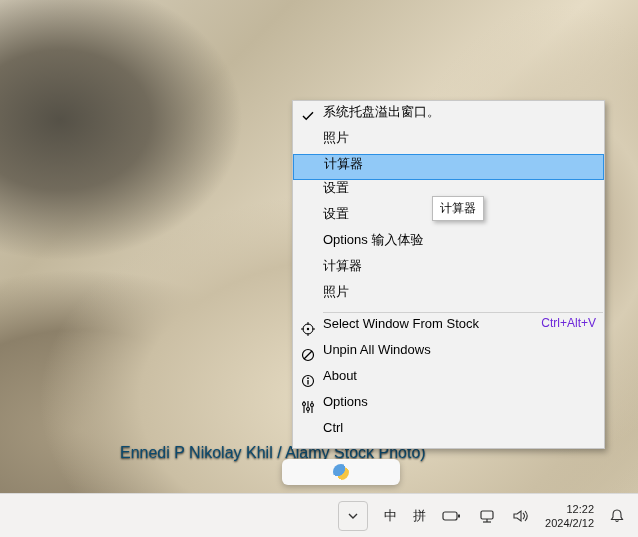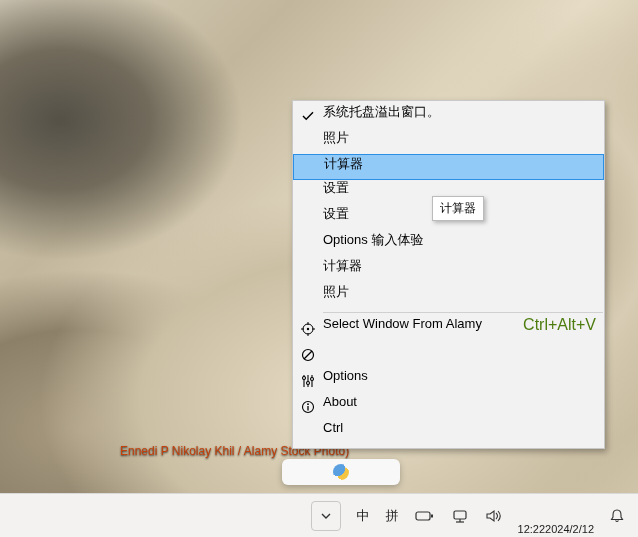--- a/index.html
+++ b/index.html
@@ -13,22 +13,22 @@
       radial-gradient(ellipse 260px 200px at 60px 120px, #555147 0%, #726b5c 35%, transparent 70%),
       radial-gradient(ellipse 220px 300px at 560px 230px, #b6a88d 0%, #d8cdb4 40%, transparent 75%),
       radial-gradient(ellipse 400px 260px at 360px 400px, #e9dfc7 0%, #cbbfa4 55%, transparent 80%),
       radial-gradient(ellipse 300px 200px at 80px 430px, #a89b81 0%, #8c8069 50%, transparent 80%),
       linear-gradient(135deg, #d8d0bd 0%, #c2b79c 25%, #e6dcc5 50%, #b3a586 75%, #d5cab0 100%);
   }
 
   .caption {
     position: absolute;
     left: 120px; top: 444px;
-    color: #c2410c;
-    font-size: 12px;
+    color: #0c4a6e;
+    font-size: 16px;
     text-shadow: 0 1px 2px rgba(0,0,0,0.8);
     font-weight: 500;
     white-space: nowrap;
   }
 
   
   .weather-pop {
     position: absolute;
     left: 282px; top: 459px;
     width: 118px; height: 26px;
@@ -62,21 +62,21 @@
     padding: 0 8px 0 0;
     cursor: default;
   }
   .menu-item.highlighted { background: #91c9f7; border: 1px solid #2b90e5; margin: -1px 0; }
   .menu-icon-col {
     width: 30px;
     display:flex; align-items:center; justify-content:center;
     flex-shrink: 0;
   }
   .menu-label { flex: 1; white-space: nowrap; }
-  .menu-shortcut { font-size: 16px; color: #4d7c0f; }
+  .menu-shortcut { font-size: 12px; color: #6d28d9; }
   .menu-sep {
     height: 1px;
     background: #d0d0d0;
     margin: 3px 1px 3px 30px;
   }
   .check-icon svg, .menu-icon-col svg { display:block; }
 
   
   .tooltip {
     position: absolute;
@@ -106,21 +106,21 @@
   .tray-btn {
     height: 40px;
     display: flex;
     align-items: center;
     justify-content: center;
     padding: 0 7px;
     border-radius: 4px;
   }
   .tray-text { font-size: 13px; }
   .datetime {
-    display:flex; flex-direction:row; align-items:flex-end;
+    display:flex; flex-direction:column; align-items:flex-end;
     font-size: 11px; line-height: 14px;
     padding: 0 6px;
     text-align: center;
   }
   .chev-box {
     width:30px;height:30px;
     border:1px solid #c9c8c7;
     border-radius:4px;
     display:flex;align-items:center;justify-content:center;
   }
@@ -188,59 +188,60 @@
     <span class="menu-icon-col">
       <svg width="14" height="14" viewBox="0 0 14 14">
           <circle cx="7" cy="7" r="5" stroke="#000" fill="none"></circle>
           <line x1="7" y1="0" x2="7" y2="3" stroke="#000"></line>
           <line x1="7" y1="11" x2="7" y2="14" stroke="#000"></line>
           <line x1="0" y1="7" x2="3" y2="7" stroke="#000"></line>
           <line x1="11" y1="7" x2="14" y2="7" stroke="#000"></line>
           <circle cx="7" cy="7" r="1.2" fill="#000"></circle>
         </svg>
     </span>
-    <span class="menu-label">Select Window From Alamy</span>
+    <span class="menu-label">Select Window From Stock</span>
     <span class="menu-shortcut">Ctrl+Alt+V</span>
   </div>
 
   <div class="menu-item">
     <span class="menu-icon-col">
       <svg width="14" height="14" viewBox="0 0 14 14">
           <circle cx="7" cy="7" r="5.5" stroke="#000" fill="none" stroke-width="1.2"></circle>
           <line x1="3" y1="11" x2="11" y2="3" stroke="#000" stroke-width="1.2"></line>
         </svg>
     </span>
+    <span class="menu-label">Unpin All Windows</span>
+  </div>
+
+  <div class="menu-item">
+    <span class="menu-icon-col">
+      <svg width="14" height="14" viewBox="0 0 14 14">
+          <circle cx="7" cy="7" r="5.5" stroke="#000" fill="none" stroke-width="1.1"></circle>
+          <circle cx="7" cy="4.2" r="0.9" fill="#000"></circle>
+          <line x1="7" y1="6" x2="7" y2="10.5" stroke="#000" stroke-width="1.3"></line>
+        </svg>
+    </span>
+    <span class="menu-label">About</span>
   </div>
 
   <div class="menu-item">
     <span class="menu-icon-col">
       <svg width="14" height="14" viewBox="0 0 14 14" stroke="#000" stroke-width="1.1">
           <line x1="3" y1="1" x2="3" y2="13"></line>
           <line x1="7" y1="1" x2="7" y2="13"></line>
           <line x1="11" y1="1" x2="11" y2="13"></line>
           <circle cx="3" cy="4" r="1.5" fill="#f2f2f2"></circle>
           <circle cx="7" cy="9" r="1.5" fill="#f2f2f2"></circle>
           <circle cx="11" cy="5" r="1.5" fill="#f2f2f2"></circle>
         </svg>
     </span>
     <span class="menu-label">Options</span>
   </div>
 
   <div class="menu-item">
-    <span class="menu-icon-col">
-      <svg width="14" height="14" viewBox="0 0 14 14">
-          <circle cx="7" cy="7" r="5.5" stroke="#000" fill="none" stroke-width="1.1"></circle>
-          <circle cx="7" cy="4.2" r="0.9" fill="#000"></circle>
-          <line x1="7" y1="6" x2="7" y2="10.5" stroke="#000" stroke-width="1.3"></line>
-        </svg>
-    </span>
-    <span class="menu-label">About</span>
-  </div>
-
-  <div class="menu-item">
     <span class="menu-icon-col"></span>
     <span class="menu-label">Ctrl</span>
   </div>
 
 </div>
 
 <div class="tooltip">计算器</div>
 
 <div class="taskbar">
 

